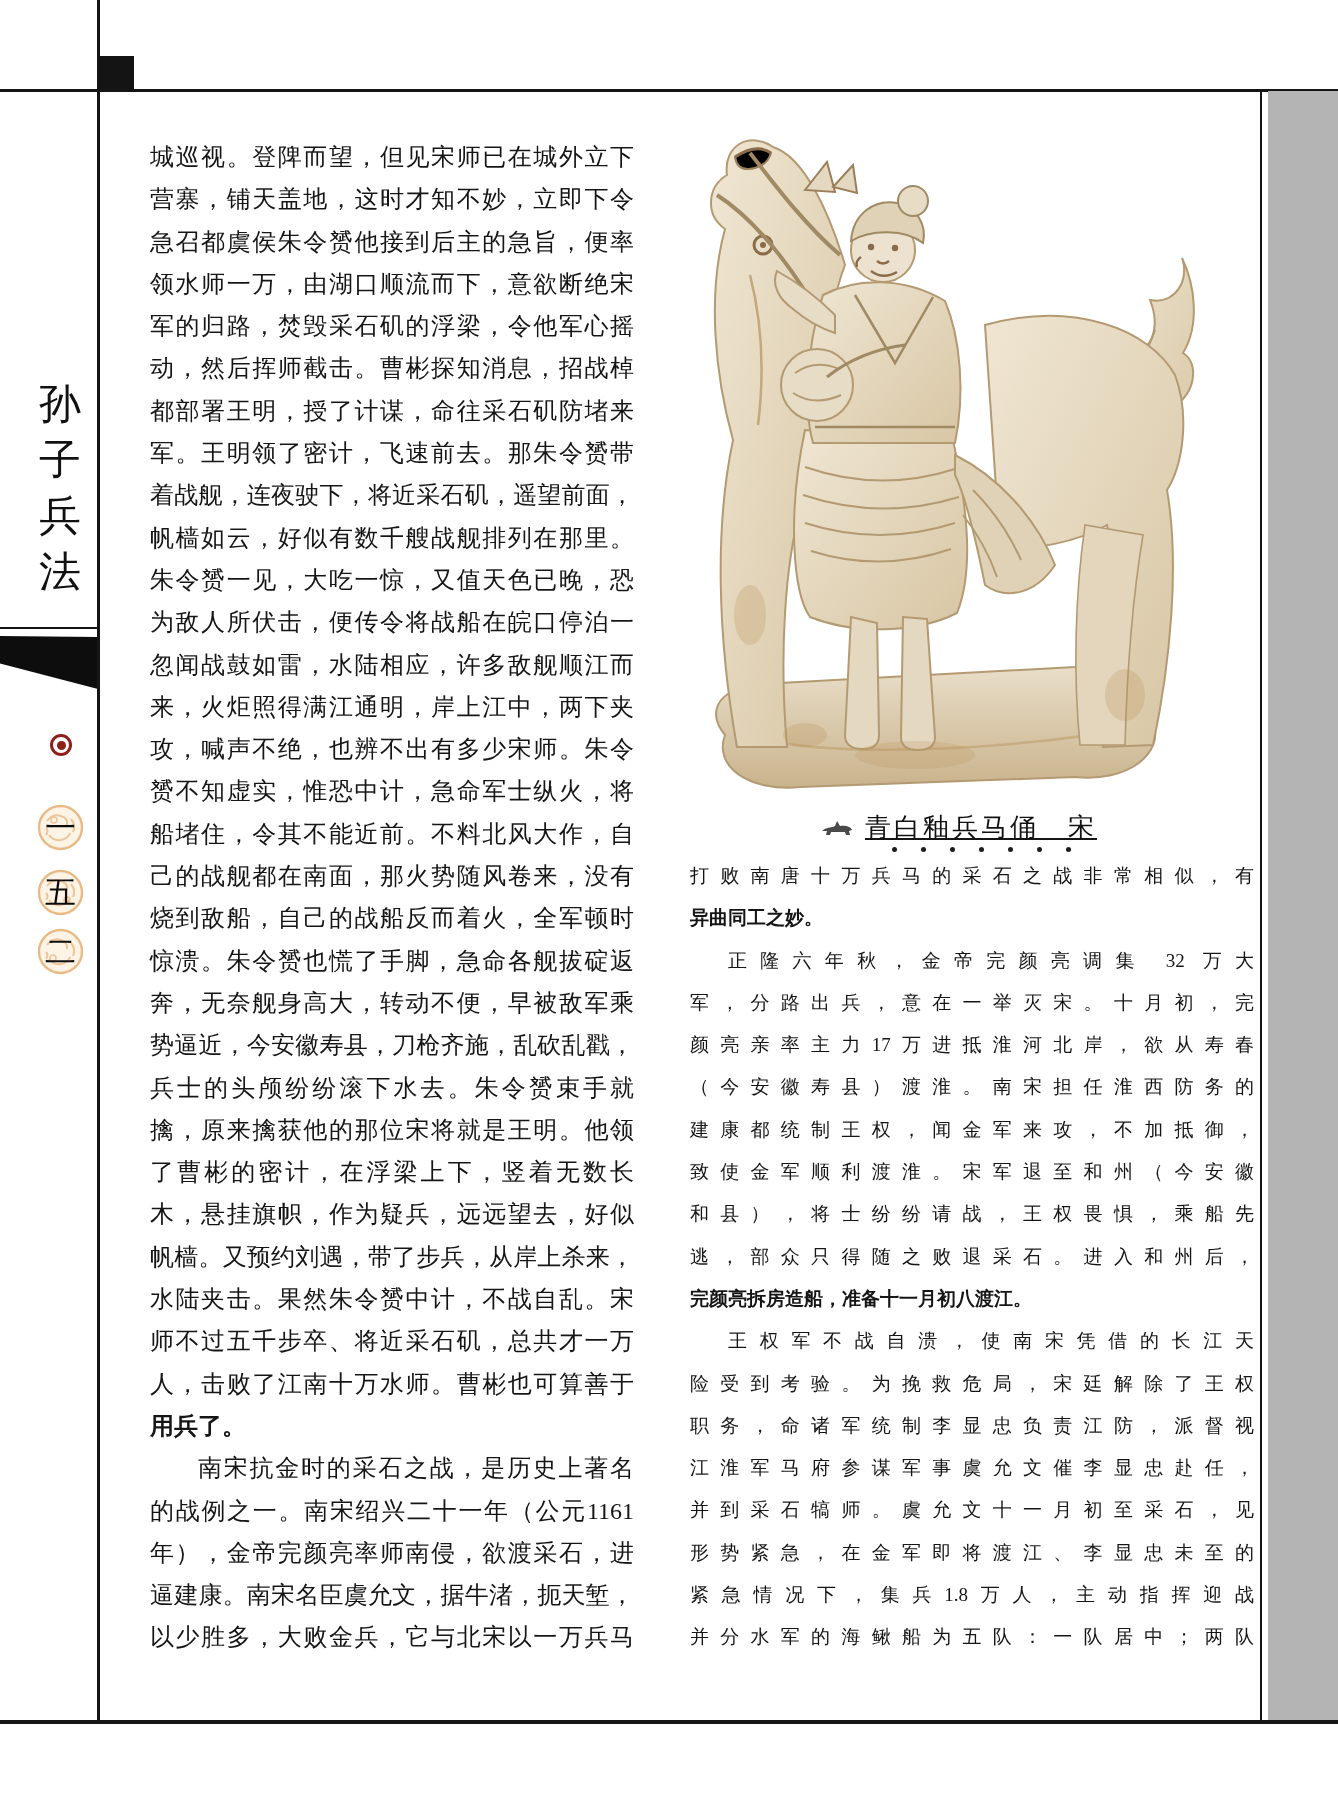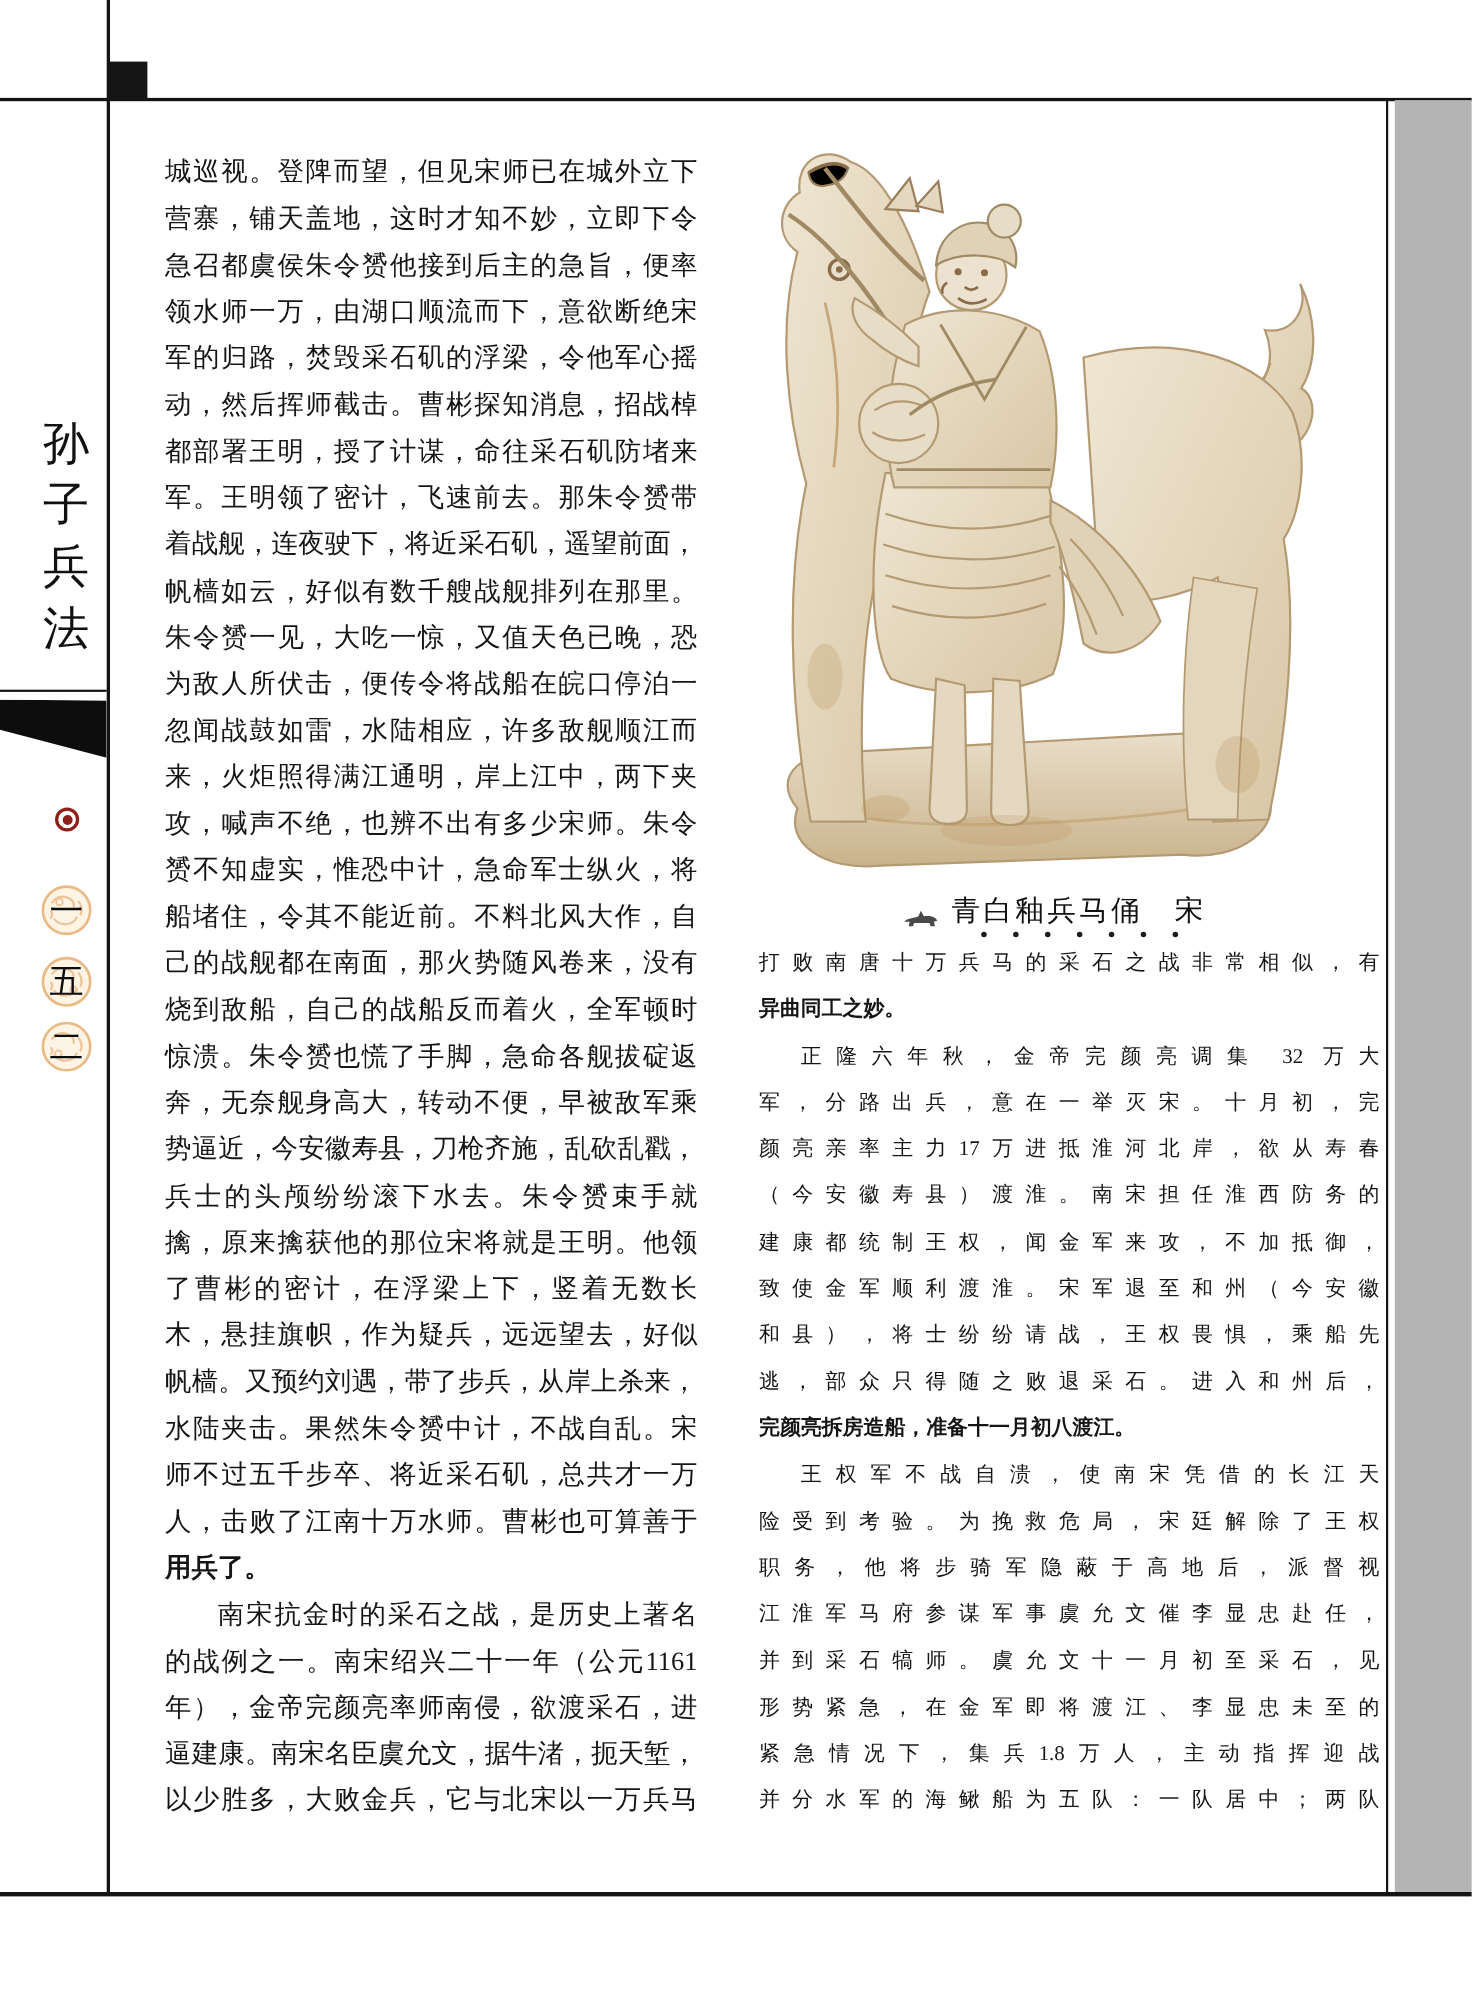--- a/index.html
+++ b/index.html
@@ -31,21 +31,21 @@
   .col-left{left:122px;top:136px;width:512px;}
   .col-right{left:662px;top:855px;width:592px;}
   .line{height:42.3px;line-height:42.3px;text-align:justify;text-justify:inter-character;
         -moz-text-align-last:justify;text-align-last:justify;white-space:nowrap;margin-left:28px;}
   .col-left .line{font-size:24px;}
   .col-right .line{font-size:19px;}
   .line.end{text-align-last:left;font-weight:bold;}
   .line.indent{padding-left:2em;}
   
   .figure-box{position:absolute;left:655px;top:95px;width:550px;height:705px;}
-  .caption-row{position:absolute;left:662px;top:810px;width:592px;display:flex;align-items:flex-end;justify-content:center;gap:10px;}
+  .caption-row{position:absolute;left:662px;top:810px;width:592px;display:flex;align-items:center;justify-content:center;gap:10px;text-decoration:underline;}
   .caption-text{font-size:26px;letter-spacing:3px;color:#111;}
   .caption-dots{position:absolute;left:662px;top:847px;width:592px;display:flex;justify-content:center;gap:24px;padding-left:46px;box-sizing:border-box;}
   .caption-dots i{width:5px;height:5px;border-radius:50%;background:#1c1c1c;}
 </style>
 </head>
 <body>
 
 <div class="top-rule"></div>
 <div class="corner-square"></div>
 <div class="left-vrule"></div>
@@ -219,19 +219,19 @@
     <div class="line">军，分路出兵，意在一举灭宋。十月初，完</div>
     <div class="line">颜亮亲率主力17万进抵淮河北岸，欲从寿春</div>
     <div class="line">（今安徽寿县）渡淮。南宋担任淮西防务的</div>
     <div class="line">建康都统制王权，闻金军来攻，不加抵御，</div>
     <div class="line">致使金军顺利渡淮。宋军退至和州（今安徽</div>
     <div class="line">和县），将士纷纷请战，王权畏惧，乘船先</div>
     <div class="line">逃，部众只得随之败退采石。进入和州后，</div>
     <div class="line end">完颜亮拆房造船，准备十一月初八渡江。</div>
     <div class="line indent">王权军不战自溃，使南宋凭借的长江天</div>
     <div class="line">险受到考验。为挽救危局，宋廷解除了王权</div>
-    <div class="line">职务，他将步骑军隐蔽于高地后，派督视</div>
+    <div class="line">职务，命诸军统制李显忠负责江防，派督视</div>
     <div class="line">江淮军马府参谋军事虞允文催李显忠赴任，</div>
     <div class="line">并到采石犒师。虞允文十一月初至采石，见</div>
     <div class="line">形势紧急，在金军即将渡江、李显忠未至的</div>
     <div class="line">紧急情况下，集兵1.8万人，主动指挥迎战</div>
     <div class="line">并分水军的海鳅船为五队：一队居中；两队</div>
   </div>
 
 </body></html>

